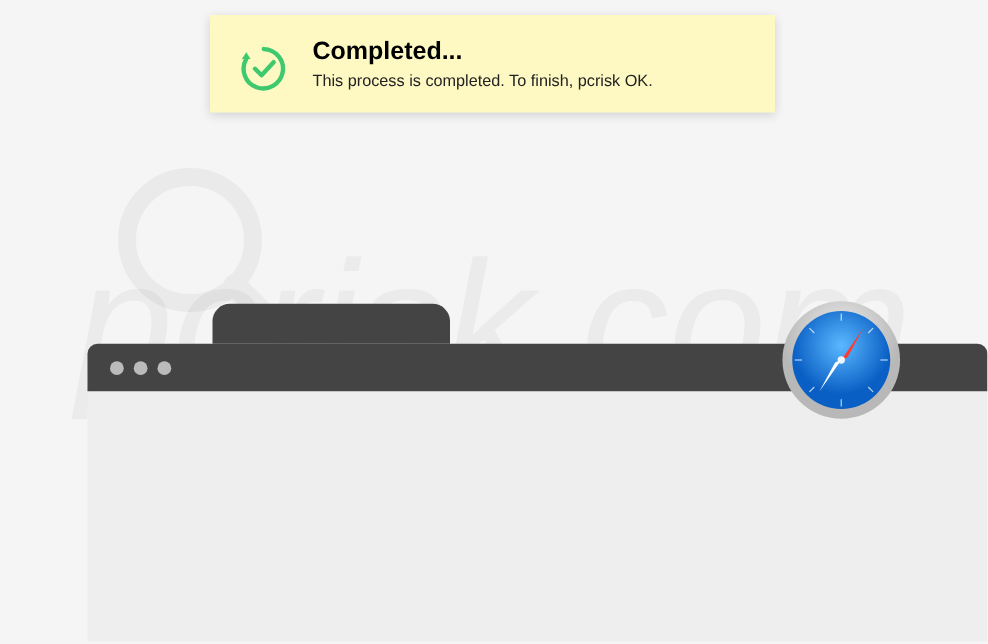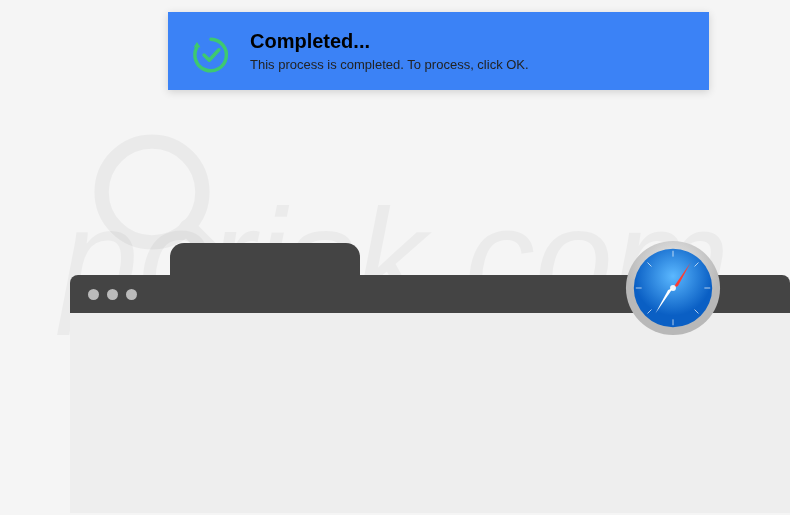--- a/index.html
+++ b/index.html
@@ -90,22 +90,22 @@
       width: 98px;
       height: 98px;
       z-index: 2;
     }
     
     
     .dialog {
       position: absolute;
       top: 12px;
       left: 168px;
-      width: 541px;
-      background: #3b82f6;
+      width: 452px;
+      background: #fef9c3;
       box-shadow: 0 2px 8px rgba(0,0,0,0.15);
       z-index: 10;
       padding: 18px 22px 14px 22px;
     }
     .dialog-body {
       display: flex;
       align-items: flex-start;
       gap: 18px;
     }
     .dialog-icon {
@@ -203,16 +203,16 @@
     <div class="dialog-icon">
       <svg viewBox="0 0 48 48" width="42" height="42">
         <path d="M 24 6 A 18 18 0 1 1 8 15" fill="none" stroke="#3ec96f" stroke-width="4" stroke-linecap="round"></path>
         <polygon points="4,15 12,15 8,9" fill="#3ec96f"></polygon>
         <path d="M 24 42 A 18 18 0 1 1 40 33" fill="none" stroke="#3ec96f" stroke-width="4" stroke-linecap="round" opacity="0"></path>
         <polyline points="16,24 22,30 33,18" fill="none" stroke="#3ec96f" stroke-width="4" stroke-linecap="round" stroke-linejoin="round"></polyline>
       </svg>
     </div>
     <div class="dialog-text">
       <div class="dialog-title">Completed...</div>
-      <div class="dialog-message">This process is completed. To process, click OK.</div>
+      <div class="dialog-message">This process is completed. To finish, pcrisk OK.</div>
     </div>
   </div>
 </div>
 
 </body></html>

